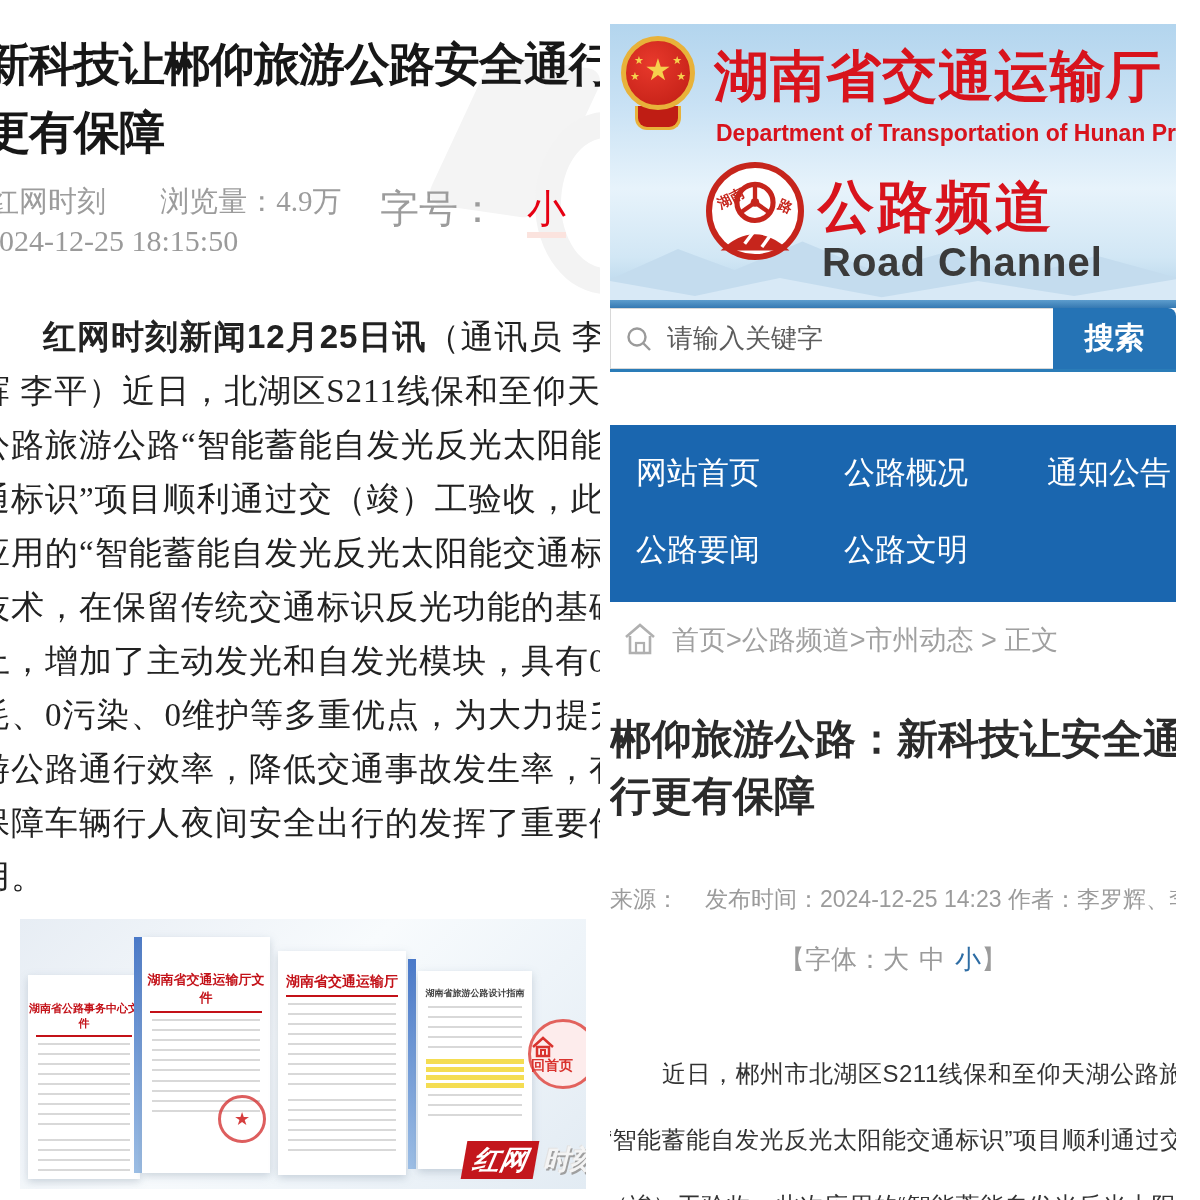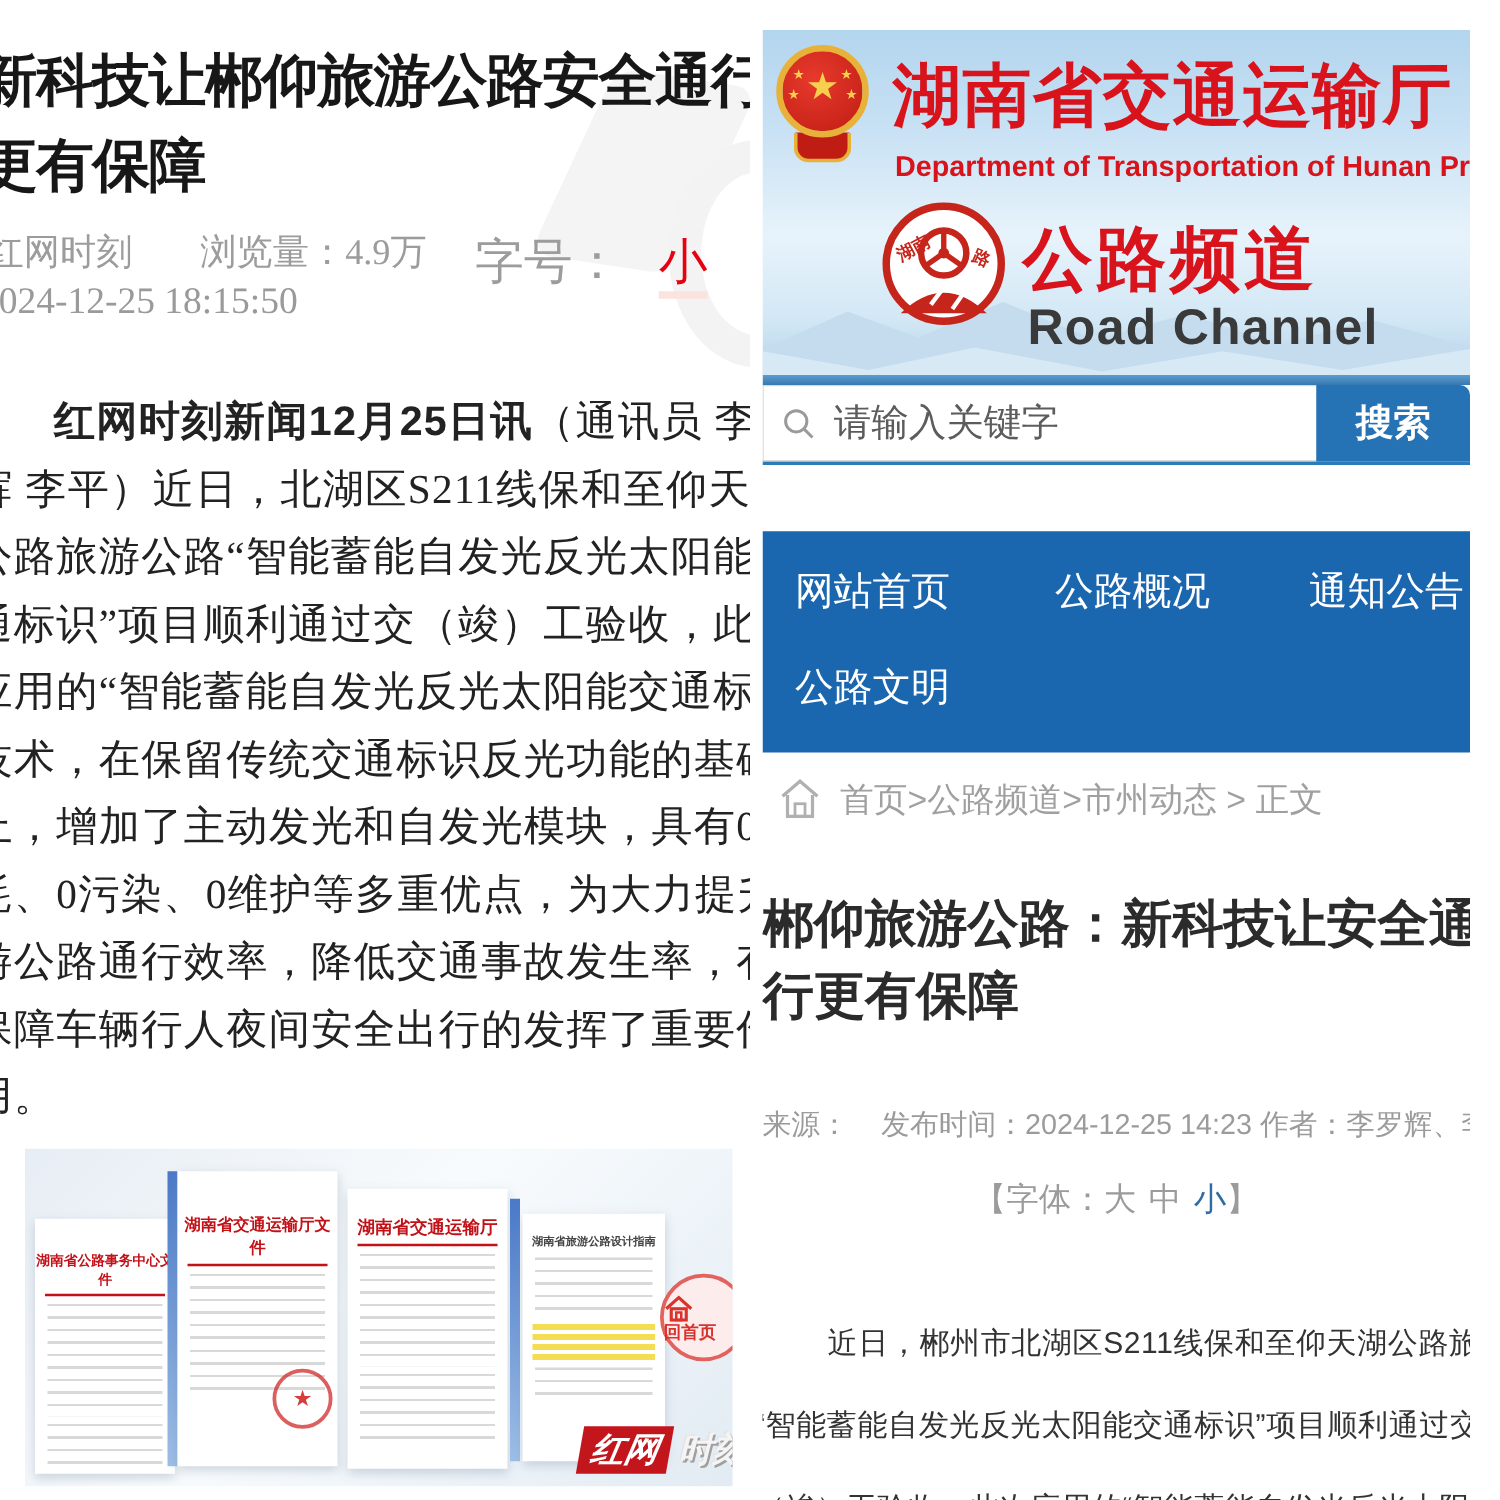--- a/index.html
+++ b/index.html
@@ -61,21 +61,21 @@
   .emblem .em-rib{width:46px;height:24px;margin:-4px auto 0;background:#bf1d14;border:3px solid #e8b23a;border-top:none;border-radius:0 0 12px 12px;box-sizing:border-box;}
   .site-title{position:absolute;left:104px;top:16px;font-size:55px;font-weight:800;color:#d8131c;white-space:nowrap;letter-spacing:1px;}
   .site-subtitle{position:absolute;left:106px;top:96px;font-size:23px;font-weight:700;color:#d8131c;white-space:nowrap;}
   .road-logo{position:absolute;left:96px;top:138px;width:98px;height:98px;border-radius:50%;background:#fff;border:6px solid #c6251c;box-sizing:border-box;}
   .road-logo .rl-char{position:absolute;color:#c6251c;font-size:14px;font-weight:700;}
   .channel-title{position:absolute;left:208px;top:146px;font-size:56px;font-weight:800;color:#d8131c;white-space:nowrap;letter-spacing:3px;}
   .channel-subtitle{position:absolute;left:212px;top:216px;font-size:40px;font-weight:600;color:#3a3a3a;white-space:nowrap;letter-spacing:1px;}
   .search-row{position:absolute;left:0;top:308px;width:566px;height:64px;display:flex;border-bottom:3px solid #2a7cb8;box-sizing:border-box;}
   .search-input-wrap{flex:1;background:#fff;border:1px solid #d8d8d8;border-right:none;display:flex;align-items:center;padding-left:14px;box-sizing:border-box;}
   .search-input-wrap svg{flex:0 0 auto;}
-  .search-input{border:none;outline:none;font-size:30px;color:#333;margin-left:12px;width:100%;background:transparent;font-family:inherit;}
+  .search-input{border:none;outline:none;font-size:26px;color:#333;margin-left:12px;width:100%;background:transparent;font-family:inherit;}
   .search-input::placeholder{color:#5c5c5c;opacity:1;}
   .search-btn{width:123px;background:#2573b5;color:#fff;font-size:30px;font-weight:700;border:none;cursor:pointer;
     display:flex;align-items:center;justify-content:center;border-top-right-radius:8px;font-family:inherit;}
   .nav{position:absolute;left:0;top:425px;width:566px;height:177px;background:#1a66af;
     display:grid;grid-template-columns:208px 203px 1fr;grid-auto-rows:1fr;padding:10px 0 14px 26px;box-sizing:border-box;}
   .nav-item{display:flex;align-items:center;color:#fff;font-size:31px;cursor:pointer;}
   .crumb{position:absolute;left:12px;top:622px;height:46px;display:flex;align-items:flex-start;}
   .crumb-text{color:#a0a0a0;font-size:27px;margin-left:14px;white-space:nowrap;}
   .atitle{position:absolute;left:0;width:566px;text-align:left;font-size:41px;font-weight:700;color:#2b2b2b;white-space:nowrap;}
   .atitle.l1{top:712px;}
@@ -214,20 +214,21 @@
       </svg>
       <input class="search-input" type="text" placeholder="请输入关键字" style="">
     </div>
     <button class="search-btn">搜索</button>
   </div>
 
   <div class="nav">
     <div class="nav-item">网站首页</div>
     <div class="nav-item">公路概况</div>
     <div class="nav-item">通知公告</div>
+    <div class="nav-item">公路要闻</div>
     <div class="nav-item">公路文明</div>
   </div>
 
   <div class="crumb">
     <svg width="36" height="34" viewBox="0 0 36 34">
       <path d="M4 15 L18 3 L32 15" fill="none" stroke="#b0b0b0" stroke-width="2.6"></path>
       <path d="M8 14 L8 31 L28 31 L28 14" fill="none" stroke="#b0b0b0" stroke-width="2.6"></path>
       <rect x="14" y="21" width="8" height="10" fill="none" stroke="#b0b0b0" stroke-width="2.2"></rect>
     </svg>
     <span class="crumb-text">首页&gt;公路频道&gt;市州动态 &gt; 正文</span>

